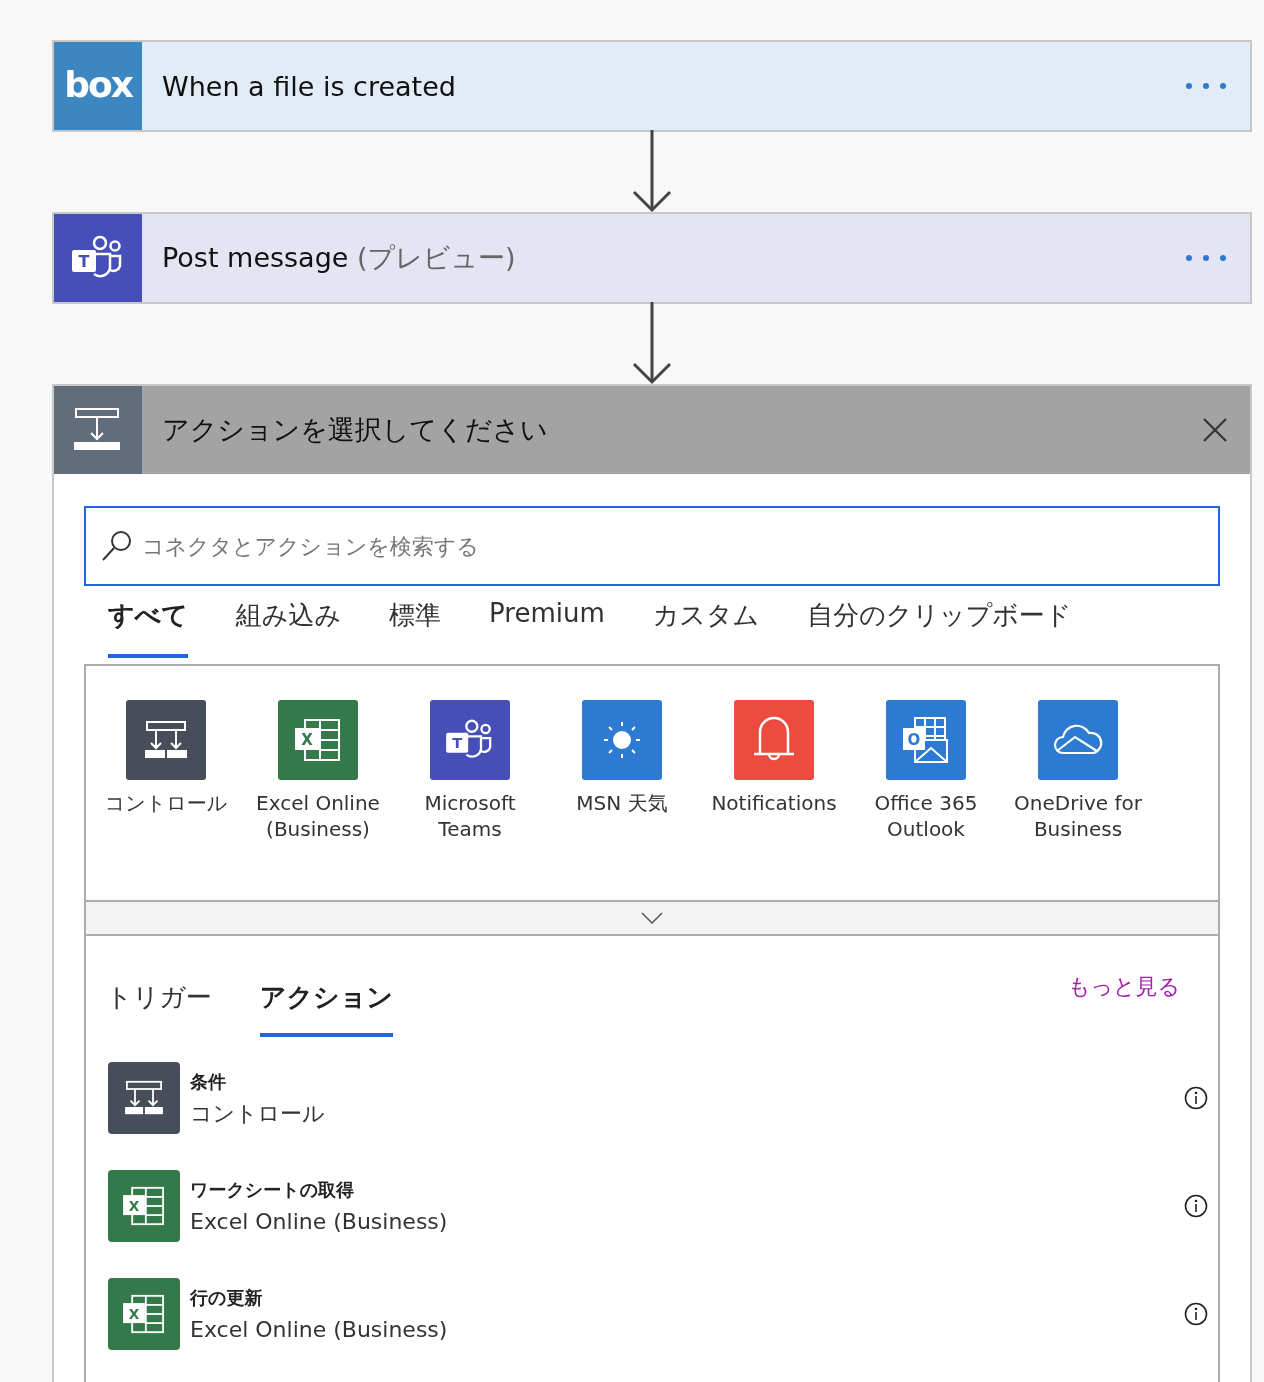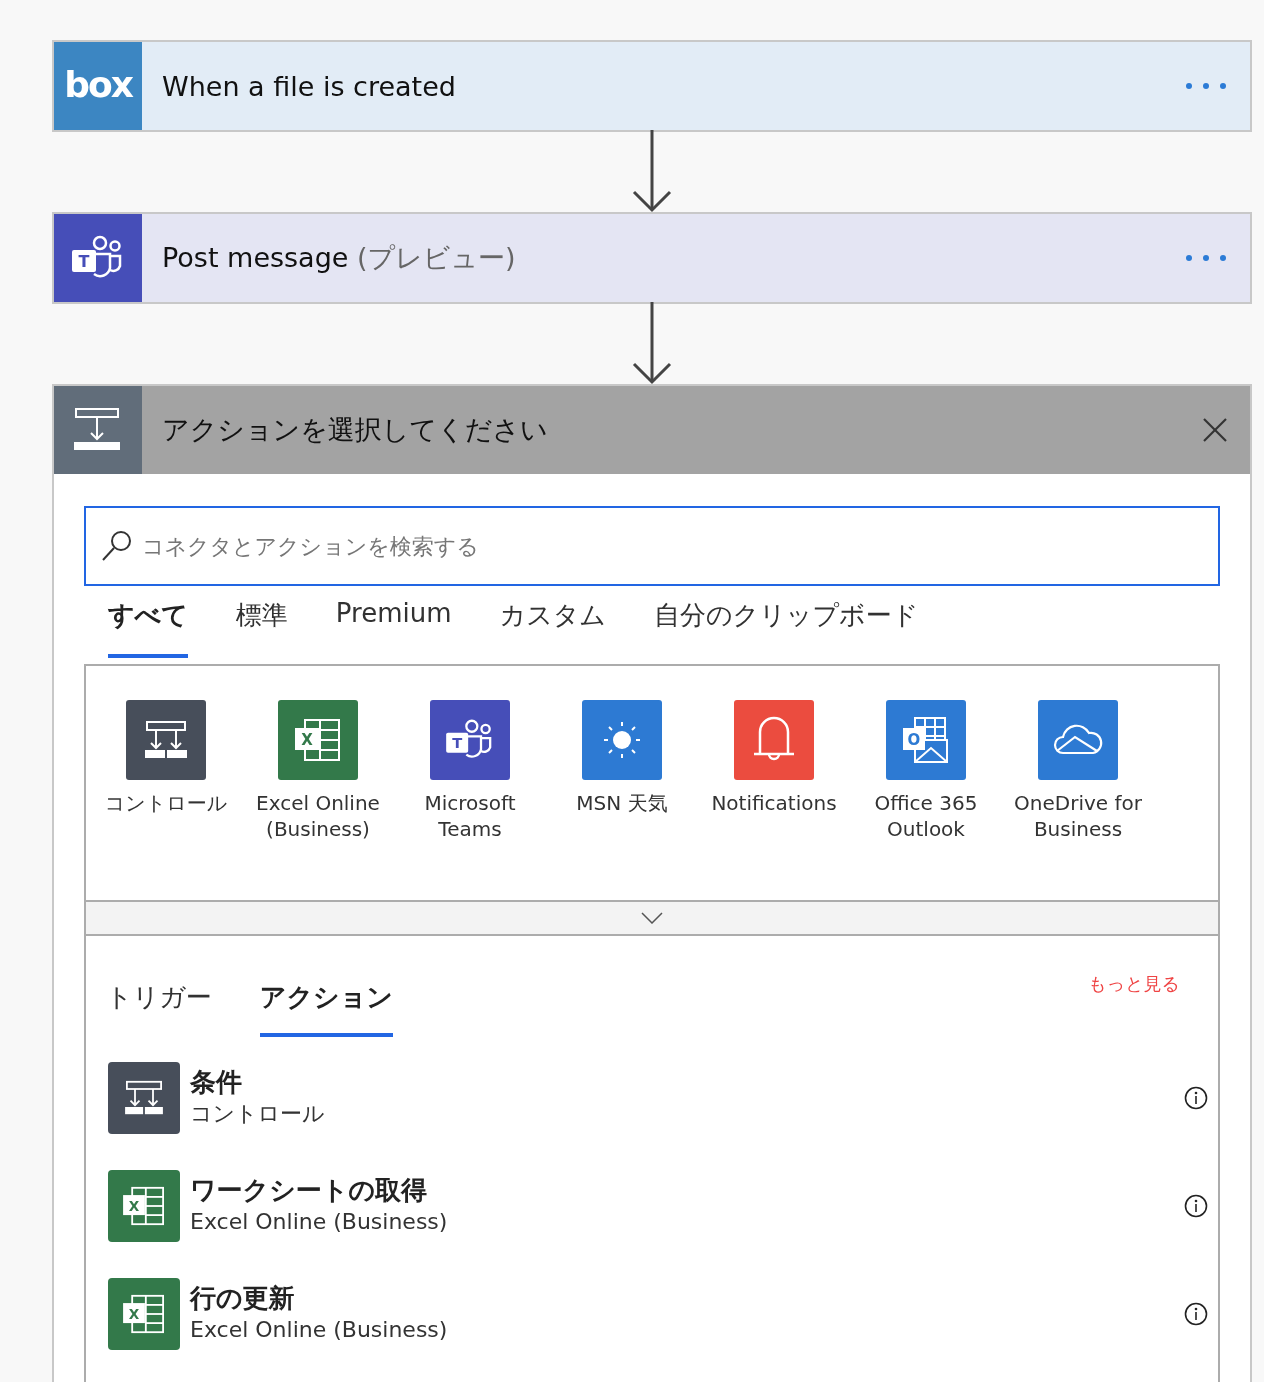--- a/index.html
+++ b/index.html
@@ -173,35 +173,35 @@
     cursor: pointer;
     white-space: nowrap;
   }
   .subtab.active { font-weight: bold; color: #222; font-family: Liberation Mono, monospace; }
   .subtab.active::after {
     content: ""; position: absolute; left: 0; right: 0; bottom: 0;
     height: 4px; background: #2266e3;
   }
   .more-link {
     position: absolute; right: 38px; top: 36px;
-    font-size: 18px; color: #ef4444; cursor: pointer;
+    font-size: 22px; color: #a21caf; cursor: pointer;
   }
   .action-list { position: absolute; left: 22px; top: 126px; width: 1100px; }
   .action-item {
     display: flex; align-items: center;
     height: 72px; margin-bottom: 36px;
     position: relative; cursor: pointer;
   }
   .action-item .tile {
     width: 72px; height: 72px; border-radius: 4px;
     display: flex; align-items: center; justify-content: center;
     flex-shrink: 0;
   }
   .action-text { margin-left: 10px; }
-  .action-title { font-size: 26px; font-weight: bold; color: #222; line-height: 32px; }
+  .action-title { font-size: 18px; font-weight: bold; color: #222; line-height: 32px; }
   .action-sub { font-size: 22px; color: #333; line-height: 32px; }
   .info-btn {
     position: absolute; right: 0; top: 50%; transform: translateY(-50%);
     width: 24px; height: 24px; cursor: pointer;
   }
 </style>
 </head>
 <body>
 
 <div class="card" id="card1">
@@ -274,20 +274,21 @@
   <div class="search">
     <svg class="search-icon" viewBox="0 0 34 34">
       <circle cx="21" cy="12" r="9" fill="none" stroke="#333" stroke-width="2"></circle>
       <line x1="14" y1="19" x2="3" y2="31" stroke="#333" stroke-width="2"></line>
     </svg>
     <input type="text" placeholder="コネクタとアクションを検索する" style="">
   </div>
 
   <div class="tabs">
     <div class="tab active">すべて</div>
+    <div class="tab">組み込み</div>
     <div class="tab">標準</div>
     <div class="tab">Premium</div>
     <div class="tab">カスタム</div>
     <div class="tab">自分のクリップボード</div>
   </div>
 
   <div class="connectors-box">
     <div class="connectors">
       <div class="connector">
         <div class="tile" style="background:#474e5a">

